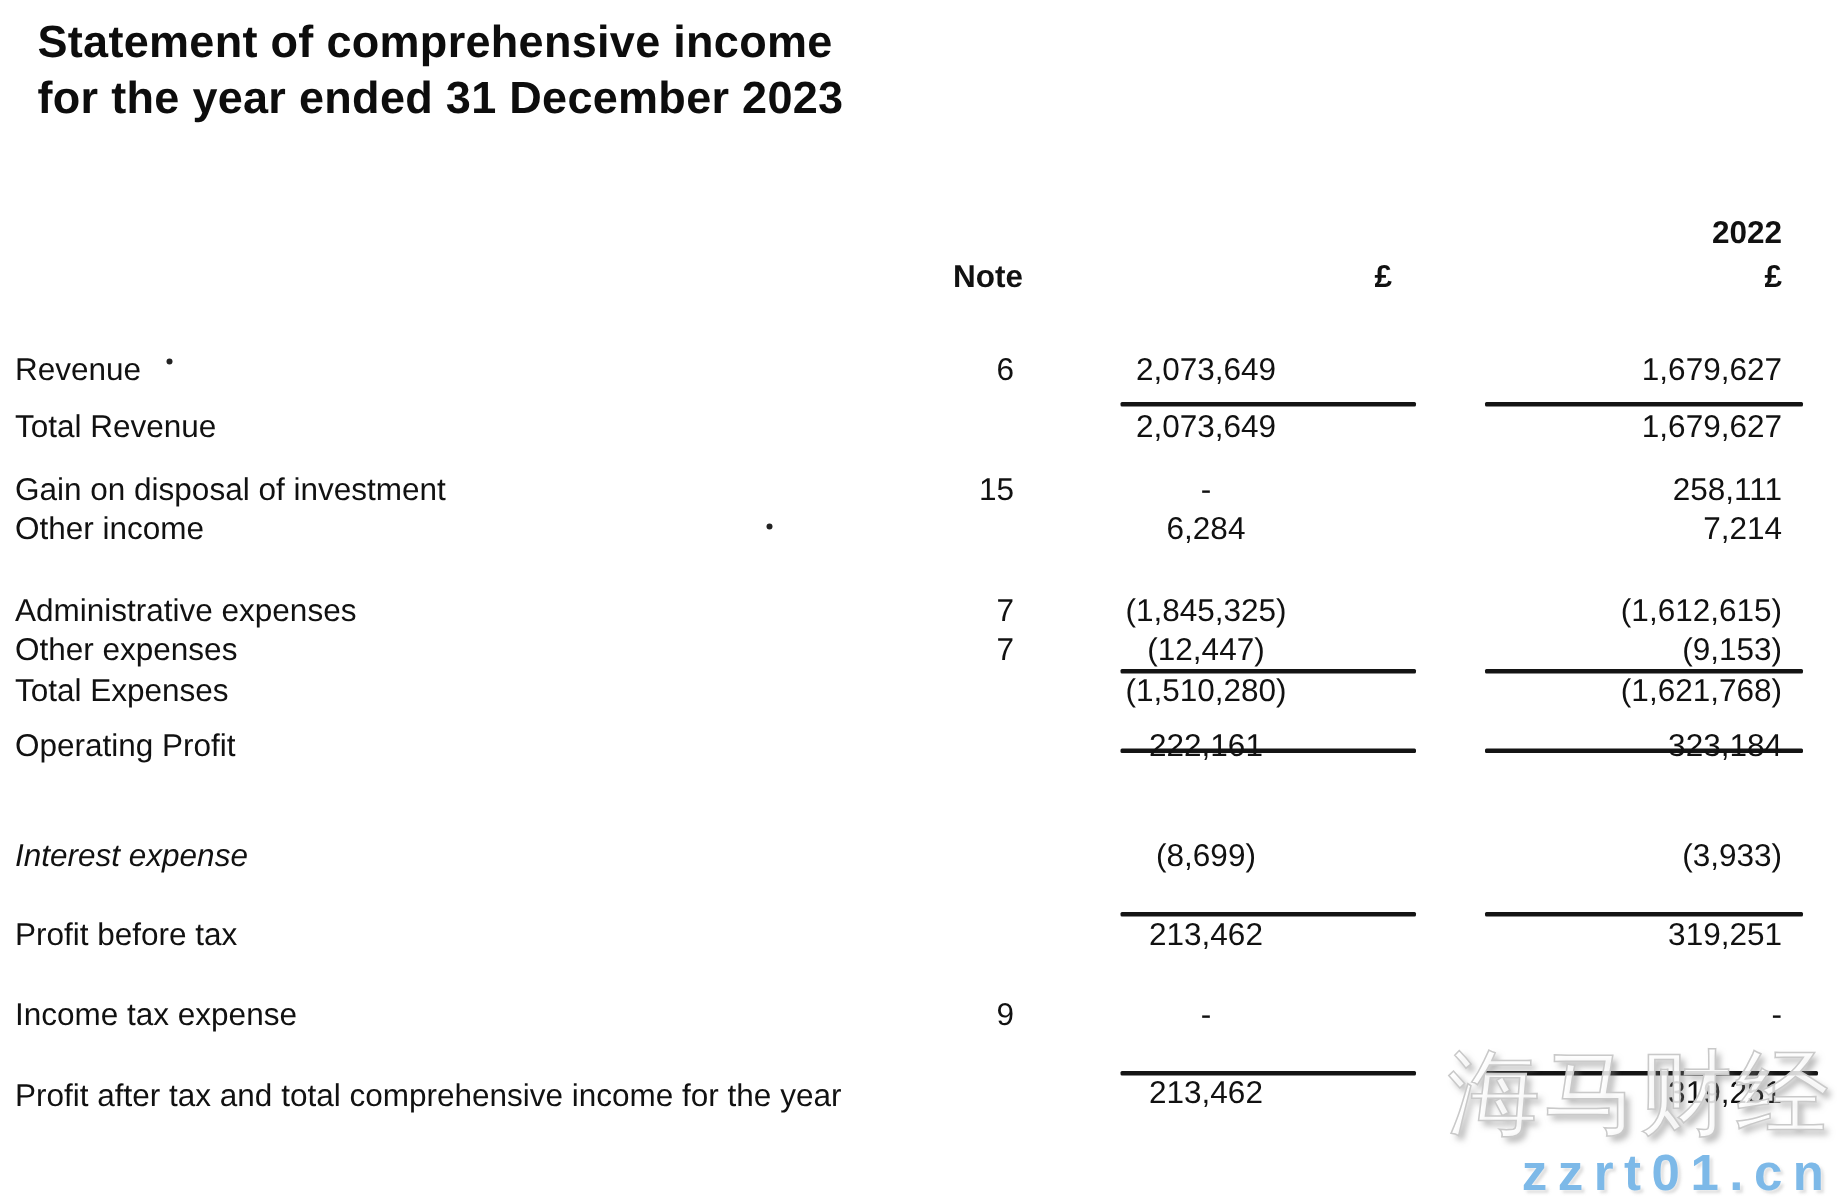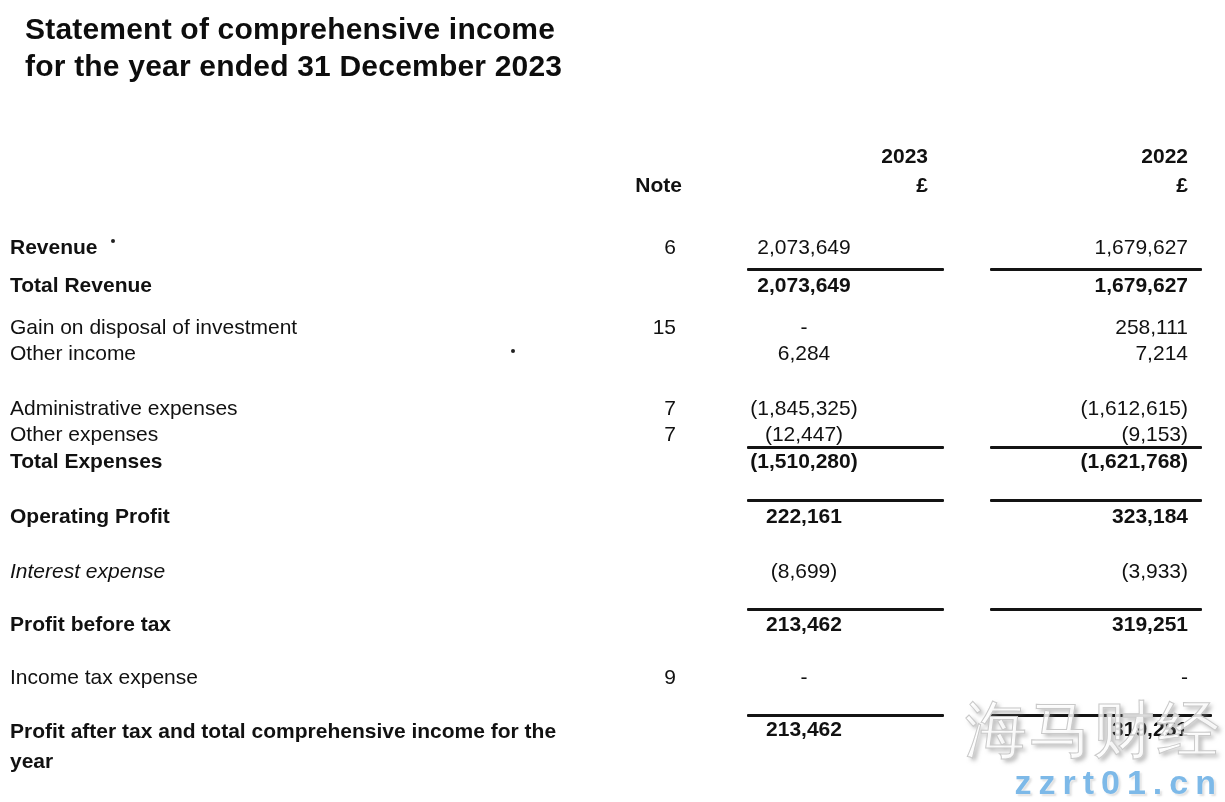--- a/index.html
+++ b/index.html
@@ -30,21 +30,21 @@
   .head-y2022  { left: 930px; top: 144px; width: 258px; text-align: right; }
   .head-c2022  { left: 930px; top: 173px; width: 258px; text-align: right; }
 
   .row { position: absolute; left: 0; width: 1225px; height: 26px; font-size: 21px; line-height: 26px; }
   .cell { position: absolute; top: 0; }
   .c-label { left: 10px;  width: 600px; text-align: left; }
   .c-note  { left: 600px; width: 80px;  text-align: right; padding-right: 4px; }
   .c-v1    { left: 684px; width: 244px; text-align: center; padding-right: 4px; }
   .c-v2    { left: 930px; width: 258px; text-align: right; }
 
-  .b { font-weight: bold; }
+  .b { font-weight: normal; }
   .it { font-style: italic; }
   .two-line .c-label { width: 580px; line-height: 30px; }
 
   .rule {
     position: absolute;
     height: 3px;
     background: #141414;
     border-radius: 1px;
   }
   .r-c1 { left: 747px; width: 197px; }
@@ -92,21 +92,20 @@
 <body>
 
 <div class="page">
 
   <div class="doc-title">
     <div>Statement of comprehensive income</div>
     <div>for the year ended 31 December 2023</div>
   </div>
 
   <div class="col-head head-note">Note</div>
-  <div class="col-head head-y2023">2023</div>
   <div class="col-head head-c2023">£</div>
   <div class="col-head head-y2022">2022</div>
   <div class="col-head head-c2022">£</div>
 
   <div class="dot" style="left:111px; top:239px;"></div>
   <div class="dot" style="left:511px; top:349px;"></div>
 
   <div class="row" style="top:234px;">
     <div class="cell c-label b">Revenue</div>
     <div class="cell c-note">6</div>
@@ -158,21 +157,21 @@
   <div class="row b" style="top:448px;">
     <div class="cell c-label">Total Expenses</div>
     <div class="cell c-note"></div>
     <div class="cell c-v1">(1,510,280)</div>
     <div class="cell c-v2">(1,621,768)</div>
   </div>
 
   <div class="rule r-c1" style="top:499px;"></div>
   <div class="rule r-c2" style="top:499px;"></div>
 
-  <div class="row b" style="top:503px;padding-left:18px;">
+  <div class="row b" style="top:485px;padding-left:18px;">
     <div class="cell c-label">Operating Profit</div>
     <div class="cell c-note"></div>
     <div class="cell c-v1">222,161</div>
     <div class="cell c-v2">323,184</div>
   </div>
 
   <div class="row" style="top:558px;">
     <div class="cell c-label it">Interest expense</div>
     <div class="cell c-note"></div>
     <div class="cell c-v1">(8,699)</div>

